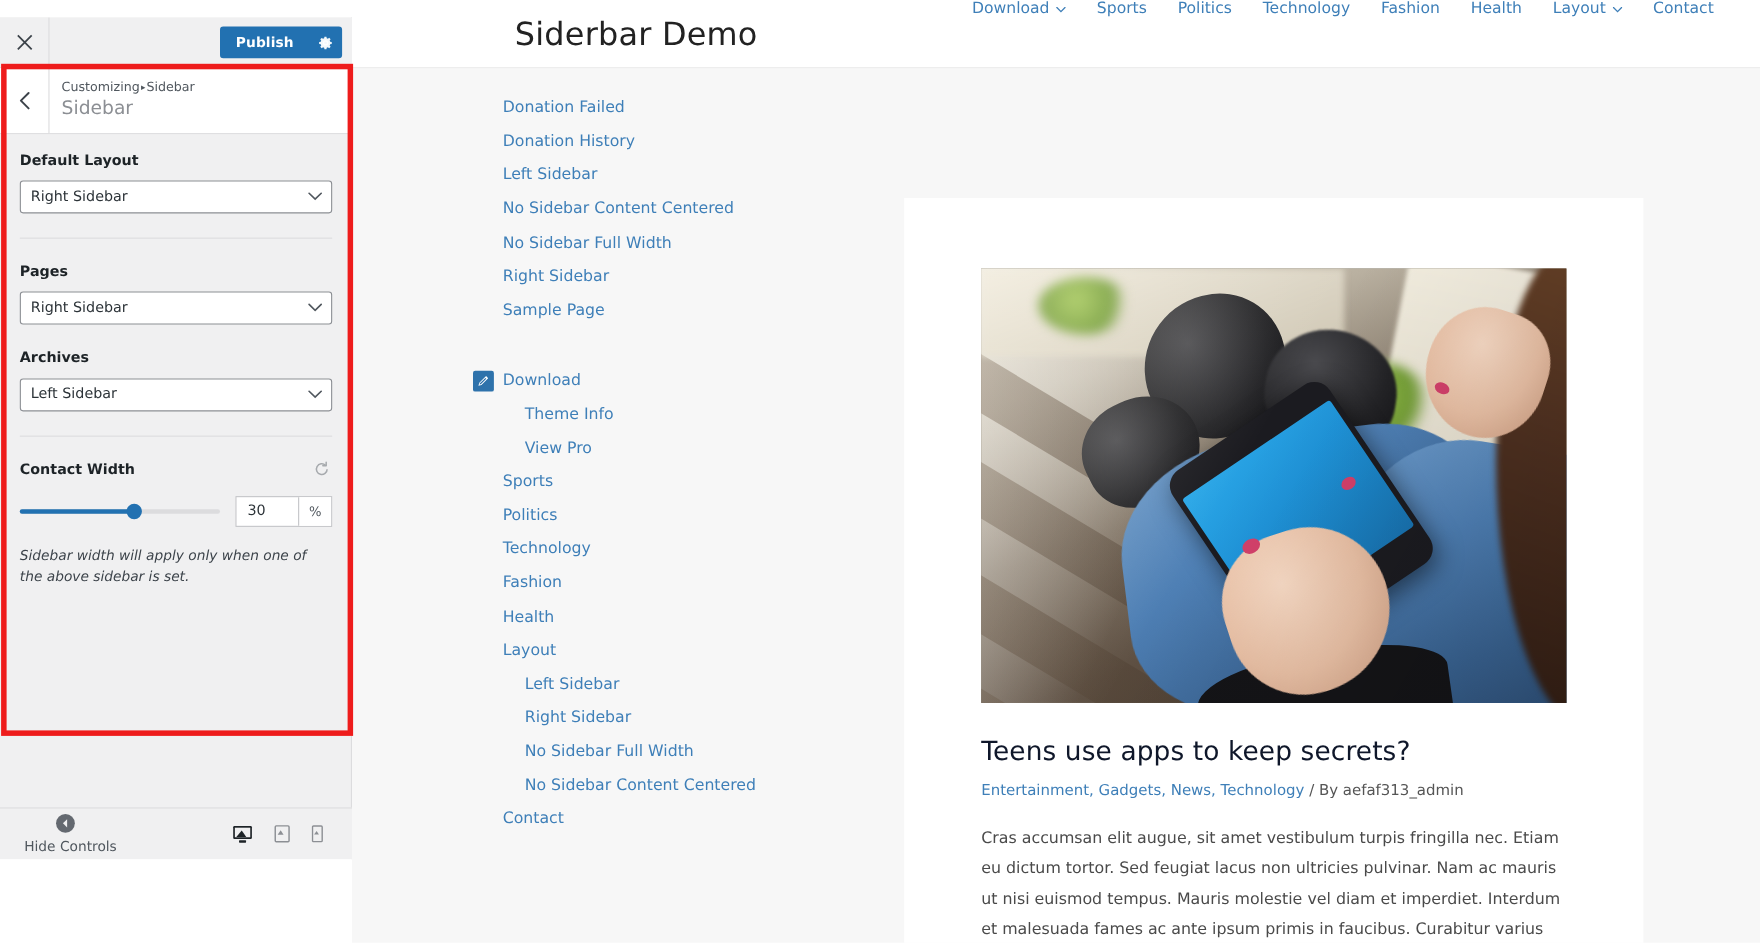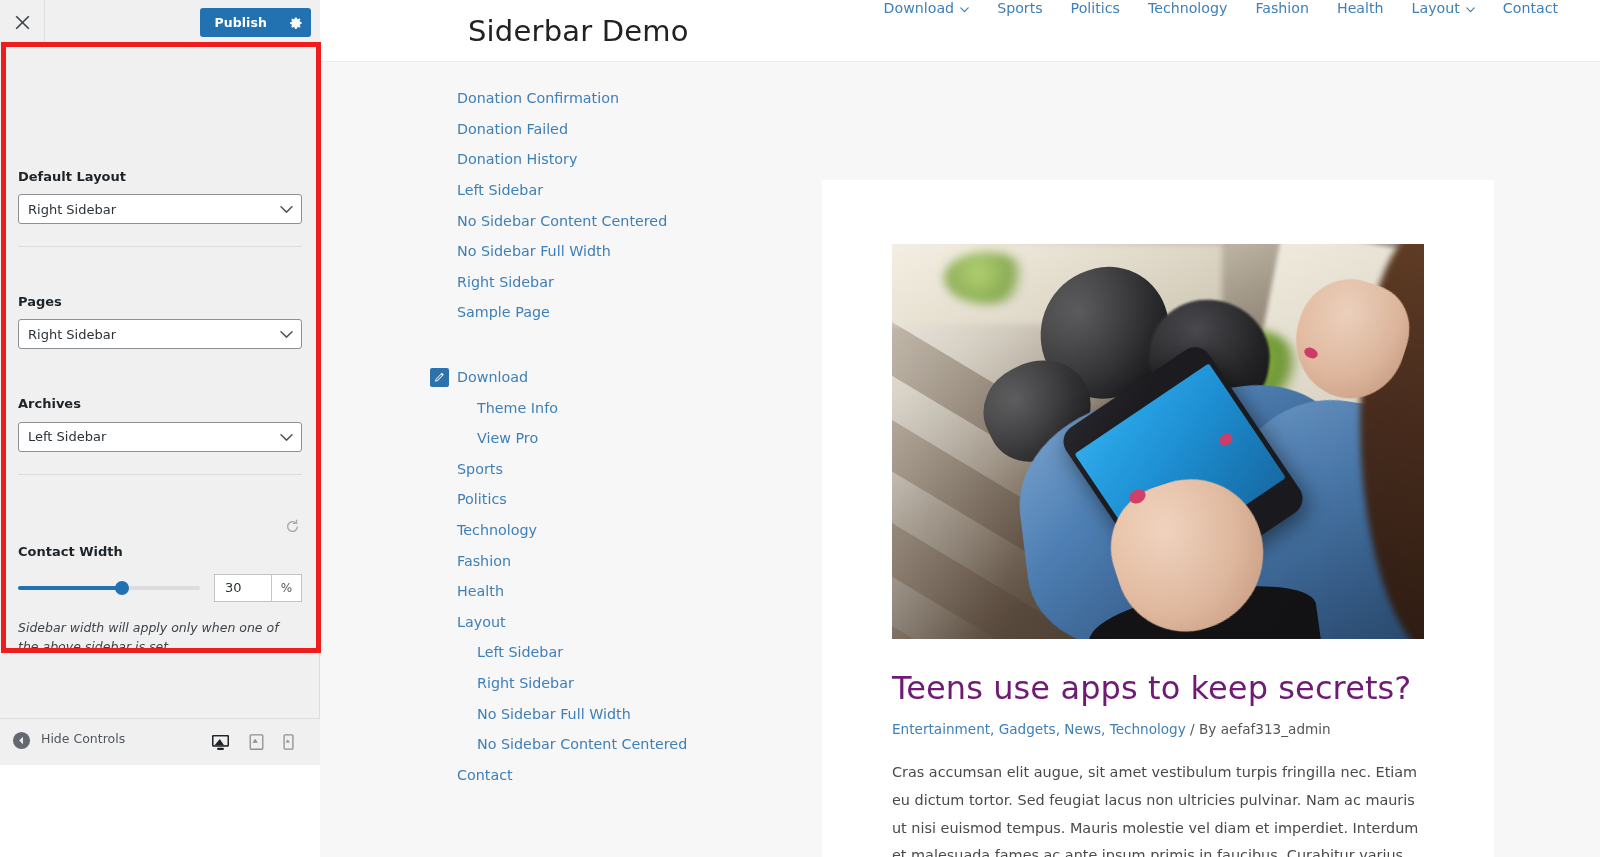--- a/index.html
+++ b/index.html
@@ -6,21 +6,21 @@
   html, body {
     margin: 0; padding: 0;
     width: 1600px; height: 857px;
     overflow: hidden;
     font-family: "DejaVu Sans", "Liberation Sans", sans-serif;
     background: #fff;
   }
 
   
   #customizer {
-    position: absolute; left: 0; top: 0;
+    position: absolute; left: 0; top: 16px;
     width: 320px; height: 765px;
     background: #f0f0f1;
     border-right: 1px solid #dcdcde;
     z-index: 5;
   }
   .cz-topbar {
     position: absolute; left: 0; top: 0; width: 320px; height: 46px;
     background: #f0f0f1;
     border-bottom: 1px solid #dcdcde;
     display: flex; align-items: center;
@@ -67,21 +67,21 @@
   .cz-crumb .sep { font-size: 8px; vertical-align: 1px; padding: 0 1px; }
   .cz-title { font-size: 17px; color: #8c8f94; line-height: 1.35; font-weight: 400; }
 
   .cz-body {
     position: absolute; left: 0; top: 106px; width: 320px; bottom: 47px;
     overflow: hidden; padding: 16px 18px 0 18px;
   }
   .ctrl { margin-bottom: 22px; }
   .ctrl-label {
     font-size: 13px; font-weight: 700; color: #1d2327;
-    margin-bottom: 8px; display: block; line-height: 1.4; margin-top: 46px;
+    margin-bottom: 8px; display: block; line-height: 1.4;
   }
   .sel {
     position: relative; width: 100%; height: 30px;
     background: #fff; border: 1px solid #8c8f94; border-radius: 3px;
     display: flex; align-items: center; padding: 0 26px 0 9px;
     font-size: 13px; color: #2c3338; cursor: pointer;
     box-shadow: 0 0 0 transparent;
   }
   .sel .chev {
     position: absolute; right: 8px; top: 50%; transform: translateY(-50%);
@@ -119,21 +119,21 @@
   .helptext {
     margin-top: 16px; font-size: 12.5px; line-height: 1.55;
     font-style: italic; color: #3c434a; max-width: 276px;
   }
 
   .cz-footer {
     position: absolute; left: 0; bottom: 0; width: 320px; height: 47px;
     background: #f0f0f1; border-top: 1px solid #dcdcde;
     display: flex; align-items: center; padding: 0 12px;
   }
-  .hide-ctrls { display: flex; align-items: flex-start; cursor: pointer; }
+  .hide-ctrls { display: flex; align-items: center; cursor: pointer; flex-direction: column; }
   .hide-ctrls .lbl { font-size: 12.5px; color: #50575e; margin-left: 10px; }
   .devices { margin-left: auto; display: flex; align-items: center; gap: 19px; padding-right: 14px; }
   .dev { cursor: pointer; display: flex; align-items: center; justify-content: center; }
 
   .redbox {
     position: absolute; left: 1px; top: 42px;
     width: 320px; height: 611px;
     border: 5px solid #ee1c1c;
     pointer-events: none; z-index: 9;
   }
@@ -189,21 +189,21 @@
   .content-card {
     position: absolute; left: 502px; top: 118px;
     width: 672px; background: #fff; padding: 64px 70px 0 70px;
     min-height: 760px;
   }
   .post-image {
     width: 100%; height: 395px; position: relative; overflow: hidden;
     background: #8b8677;
   }
   .post-title {
-    font-size: 32px; color: #701a75; font-weight: 400; margin: 29px 0 0 0;
+    font-size: 24px; color: #0f172a; font-weight: 400; margin: 29px 0 0 0;
     line-height: 1.25; letter-spacing: .1px;
   }
   .post-meta { margin-top: 11px; font-size: 13.6px; color: #3e7fb8; line-height: 1.5; }
   .post-meta a { color: #3e7fb8; text-decoration: none; cursor: pointer; }
   .post-meta .by { color: #555; }
   .post-excerpt {
     margin-top: 20px; font-size: 14.4px; line-height: 1.92;
     color: #4a4a4a; text-align: left;
   }
 
@@ -272,20 +272,33 @@
       <div class="cz-publish">Publish</div>
       <div class="cz-gear">
         <svg width="14" height="14" viewBox="0 0 20 20" fill="#fff">
           <path d="M10 6.6a3.4 3.4 0 1 0 0 6.8 3.4 3.4 0 0 0 0-6.8zm0 5.2a1.8 1.8 0 1 1 0-3.6 1.8 1.8 0 0 1 0 3.6z"></path>
           <path d="M18 11.3v-2.6l-2.1-.35a6.2 6.2 0 0 0-.62-1.5l1.24-1.73-1.84-1.84-1.73 1.24a6.2 6.2 0 0 0-1.5-.62L11.1 2h-2.6l-.35 2.1a6.2 6.2 0 0 0-1.5.62L4.92 3.48 3.08 5.32l1.24 1.73a6.2 6.2 0 0 0-.62 1.5L1.6 8.9v2.6l2.1.35c.14.53.35 1.03.62 1.5l-1.24 1.73 1.84 1.84 1.73-1.24c.47.27.97.48 1.5.62l.35 2.1h2.6l.35-2.1c.53-.14 1.03-.35 1.5-.62l1.73 1.24 1.84-1.84-1.24-1.73c.27-.47.48-.97.62-1.5L18 11.3z" opacity=".95"></path>
         </svg>
       </div>
     </div>
   </div>
 
+  <div class="cz-header">
+    <div class="cz-back">
+      <svg width="13" height="17" viewBox="0 0 13 17">
+          <path d="M10 1.5 L3 8.5 L10 15.5" stroke="#3c434a" stroke-width="1.8" fill="none" stroke-linecap="round" stroke-linejoin="round"></path>
+        </svg>
+    </div>
+    <div class="cz-titles">
+      <div class="cz-crumb">
+        <span>Customizing</span><span class="sep">▸</span><span>Sidebar</span>
+      </div>
+      <div class="cz-title">Sidebar</div>
+    </div>
+  </div>
 
   <div class="cz-body">
 
     <div class="ctrl">
       <span class="ctrl-label">Default Layout</span>
       <div class="sel">
         <span>Right Sidebar</span>
         <span class="chev">
           <svg width="13" height="8" viewBox="0 0 13 8">
               <path d="M1 1.2 L6.5 6.6 L12 1.2" stroke="#50575e" stroke-width="1.5" fill="none" stroke-linecap="round"></path>
@@ -418,24 +431,20 @@
             </svg></span>
         </a>
         <a>
           <span>Contact</span>
         </a>
       </nav>
   </div>
 
   <div class="preview-body">
     <div class="side-menu" id="side-menu">
-        <div class="menu-item">
-          <span class="edit-spacer"></span>
-          <a>Donation Confirmation</a>
-        </div>
         <div class="menu-item">
           <span class="edit-spacer"></span>
           <a>Donation Failed</a>
         </div>
         <div class="menu-item">
           <span class="edit-spacer"></span>
           <a>Donation History</a>
         </div>
         <div class="menu-item">
           <span class="edit-spacer"></span>

